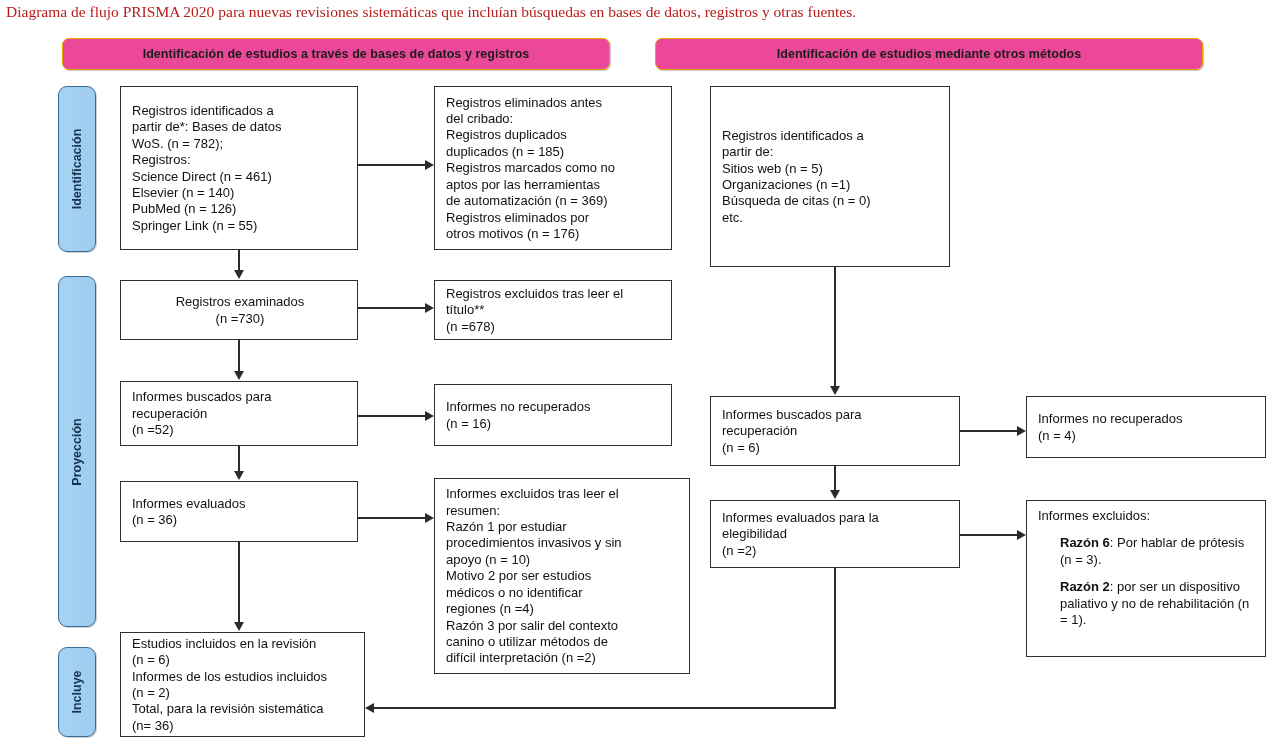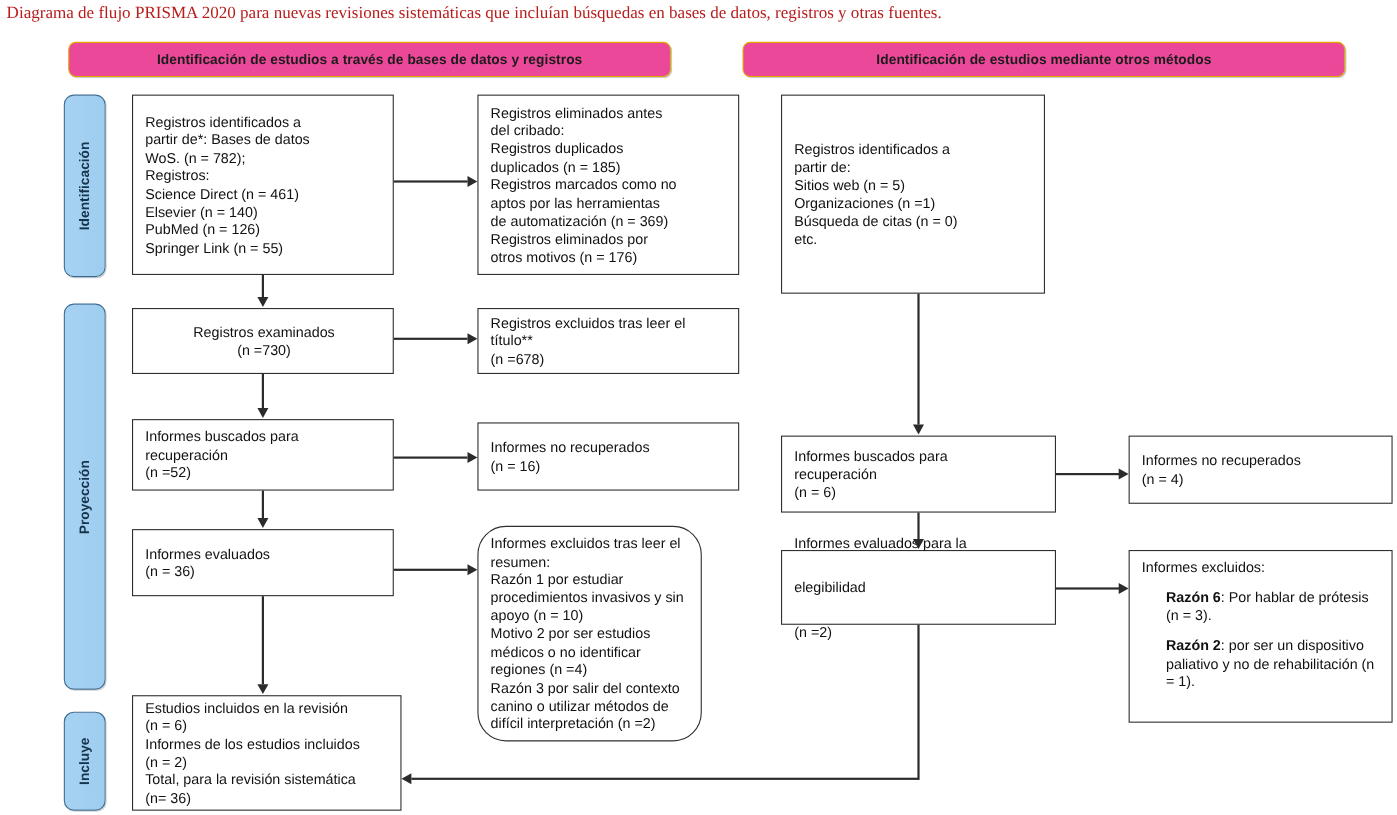--- a/index.html
+++ b/index.html
@@ -40,21 +40,21 @@
     display: flex;
     align-items: center;
     justify-content: center;
     font-size: 12.5px;
     font-weight: bold;
     color: #1c1c1c;
     text-align: center;
     letter-spacing: 0.05px;
   }
   #banner-db   { left: 62px;  top: 38px;  width: 546px; height: 30px; }
-  #banner-other{ left: 655px; top: 38px;  width: 546px; height: 30px; margin-left: 20px; }
+  #banner-other{ left: 655px; top: 38px;  width: 546px; height: 30px; }
 
   
   .phase {
     position: absolute;
     background: linear-gradient(to right, #a7d2f2, #9ecdf0);
     border: 1.6px solid #3a6b93;
     border-radius: 9px;
     box-shadow: 1px 1px 0 rgba(0,0,0,0.18);
   }
   .phase .phase-label {
@@ -97,28 +97,28 @@
   #box-removed-before     { left: 434px; top: 86px;  width: 238px; height: 164px; }
   #box-identified-other   { left: 710px; top: 86px;  width: 240px; height: 181px; }
 
   #box-screened           { left: 120px; top: 280px; width: 238px; height: 60px; align-items: center; }
   #box-excluded-title     { left: 434px; top: 280px; width: 238px; height: 60px; }
 
   #box-sought-db          { left: 120px; top: 381px; width: 238px; height: 65px; }
   #box-notretrieved-db    { left: 434px; top: 384px; width: 238px; height: 62px; }
 
   #box-assessed-db        { left: 120px; top: 481px; width: 238px; height: 61px; }
-  #box-excluded-abstract  { left: 434px; top: 478px; width: 204px; height: 196px; border-radius: 26px; }
+  #box-excluded-abstract  { left: 434px; top: 478px; width: 256px; height: 196px; }
 
   #box-included           { left: 120px; top: 632px; width: 245px; height: 105px; }
 
   #box-sought-other       { left: 710px; top: 396px; width: 250px; height: 70px; }
   #box-notretrieved-other { left: 1026px;top: 396px; width: 240px; height: 62px; }
 
-  #box-eligibility-other  { left: 710px; top: 500px; width: 250px; height: 68px; gap: 24px; }
+  #box-eligibility-other  { left: 710px; top: 500px; width: 250px; height: 68px; }
   #box-excluded-other     { left: 1026px;top: 500px; width: 240px; height: 157px; }
 
   
   .hline, .vline {
     position: absolute;
     background: #2b2b2b;
   }
   .hline { height: 1.6px; }
   .vline { width: 1.6px; }
   .arrow-right, .arrow-down, .arrow-left {

